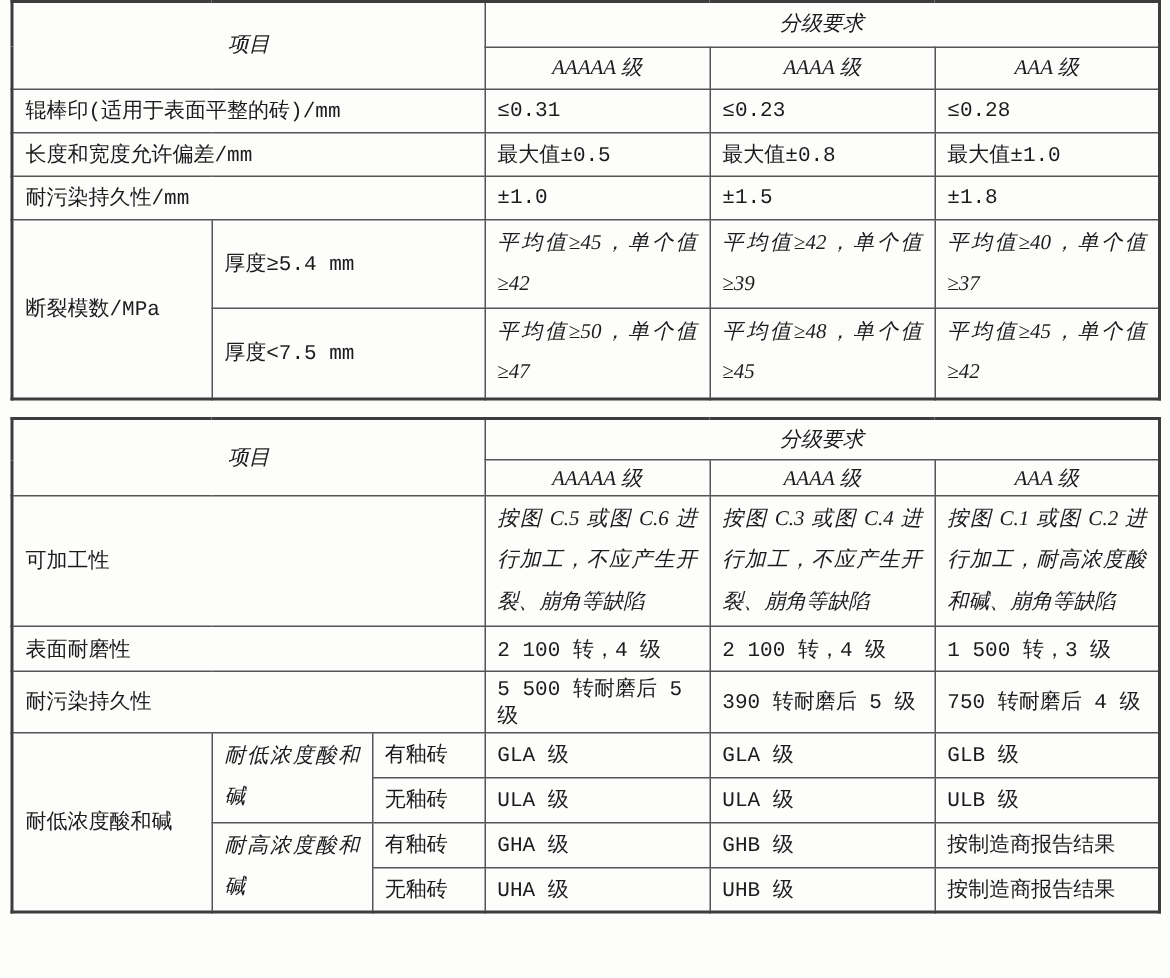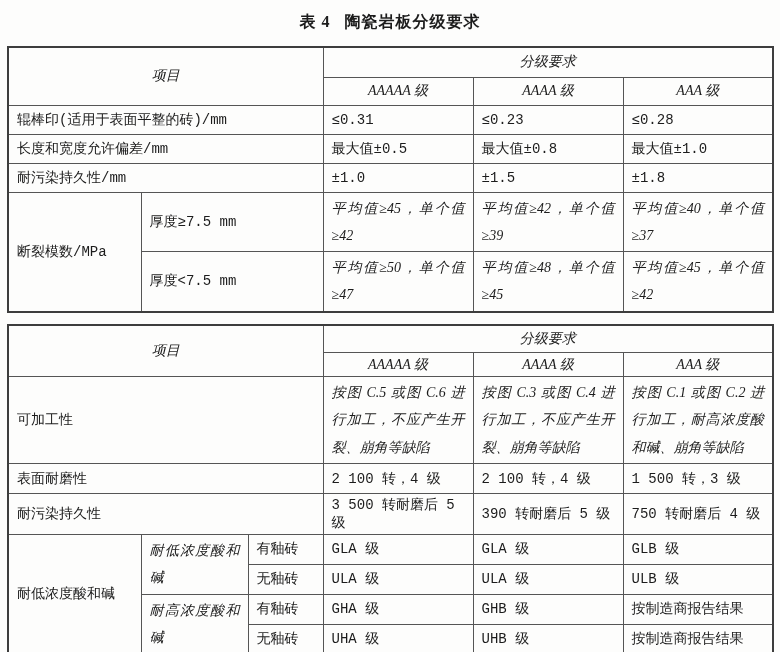--- a/index.html
+++ b/index.html
@@ -50,23 +50,20 @@
   .t2-big{height:73px;}
   .t2-r{height:30px;}
   .t2-c{height:28px;}
   .pad-l{padding-left:10px;}
 </style>
 </head>
 <body>
 
 <div class="page">
 
-  <div class="doc-title">
-    <span class="tlabel">表 4</span><span>陶瓷岩板分级要求</span>
-  </div>
 
   <div class="tbl-wrap">
 
     <table class="tbl">
       <colgroup>
         <col style="width:133px">
           <col style="width:107px">
           <col style="width:75px">
         <col style="width:150px">
           <col style="width:150px">
@@ -95,21 +92,21 @@
         <td class="l">最大值±1.0</td>
       </tr>
       <tr class="t1-r">
         <td colspan="3" class="l">耐污染持久性/mm</td>
         <td class="l">±1.0</td>
         <td class="l">±1.5</td>
         <td class="l">±1.8</td>
       </tr>
       <tr class="t1-m">
         <td rowspan="2" class="l">断裂模数/MPa</td>
-        <td colspan="2" class="l pad-l">厚度≥7.5 mm</td>
+        <td colspan="2" class="l pad-l">厚度≥5.4 mm</td>
         <td class="j">平均值≥45，单个值≥42</td>
         <td class="j">平均值≥42，单个值≥39</td>
         <td class="j">平均值≥40，单个值≥37</td>
       </tr>
       <tr class="t1-m">
         <td colspan="2" class="l pad-l">厚度&lt;7.5 mm</td>
         <td class="j">平均值≥50，单个值≥47</td>
         <td class="j">平均值≥48，单个值≥45</td>
         <td class="j">平均值≥45，单个值≥42</td>
       </tr>
@@ -144,21 +141,21 @@
         <td class="j">按图 C.1 或图 C.2 进行加工，耐高浓度酸和碱、崩角等缺陷</td>
       </tr>
       <tr class="t2-r">
         <td colspan="3" class="l">表面耐磨性</td>
         <td class="l">2 100 转，4 级</td>
         <td class="l">2 100 转，4 级</td>
         <td class="l">1 500 转，3 级</td>
       </tr>
       <tr class="t2-r">
         <td colspan="3" class="l">耐污染持久性</td>
-        <td class="l">3 500 转耐磨后 5 级</td>
+        <td class="l">5 500 转耐磨后 5 级</td>
         <td class="l">390 转耐磨后 5 级</td>
         <td class="l">750 转耐磨后 4 级</td>
       </tr>
       <tr class="t2-c">
         <td rowspan="4" class="l">耐低浓度酸和碱</td>
         <td rowspan="2" class="j pad-l">耐低浓度酸和碱</td>
         <td class="l">有釉砖</td>
         <td class="l">GLA 级</td>
         <td class="l">GLA 级</td>
         <td class="l">GLB 级</td>

